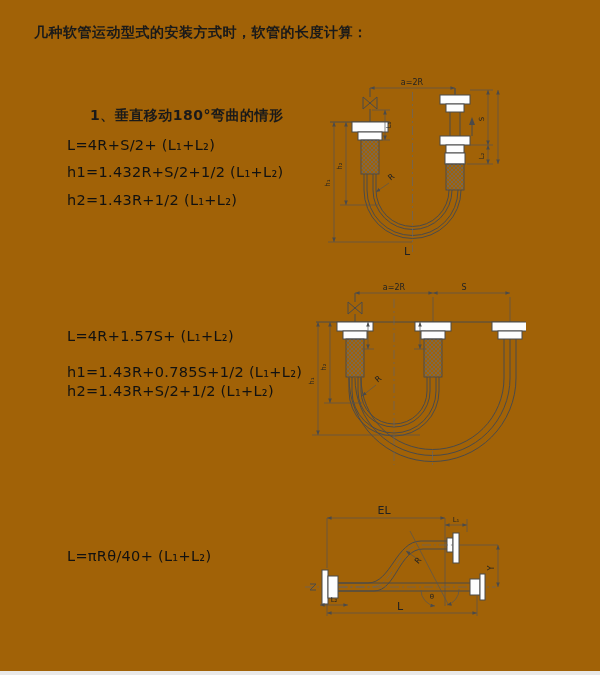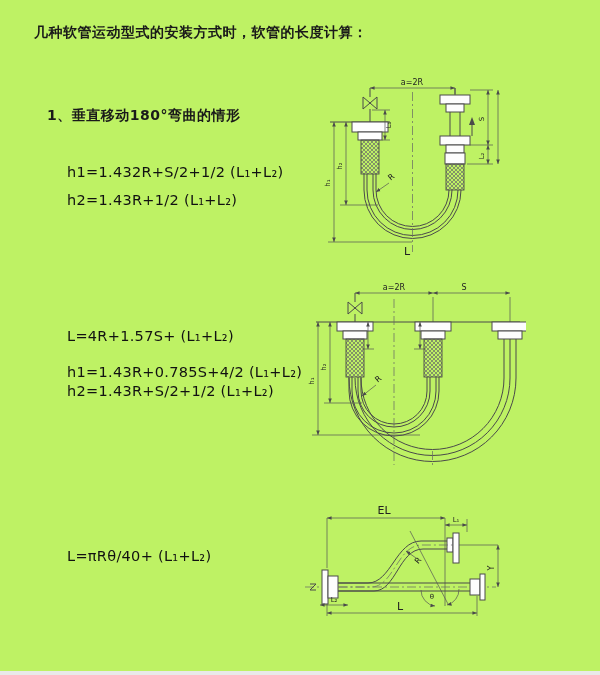--- a/index.html
+++ b/index.html
@@ -1,46 +1,47 @@
 <!DOCTYPE html>
 <html><head>
 <meta charset="utf-8">
 <style>
   html,body{margin:0;padding:0;background:#ffffff;}
   .page{
-    position:relative;width:600px;height:675px;background:#bef264;overflow:hidden;
+    position:relative;width:600px;height:675px;background:#a16207;overflow:hidden;
     font-family:"DejaVu Sans","Liberation Sans",sans-serif;color:#1a1a1a;
   }
   .doc-title{position:absolute;left:34px;top:24px;font-size:14px;font-weight:bold;letter-spacing:.5px;}
-  .sec-heading{position:absolute;font-size:14px;font-weight:bold;letter-spacing:.5px;}
+  .sec-heading{position:absolute;font-size:14px;font-weight:bold;letter-spacing:.5px;margin-left:43px;}
   .formula{position:absolute;left:67px;font-size:14.5px;letter-spacing:.3px;color:#111;}
   svg{position:absolute;}
   svg text{font-family:"DejaVu Sans","Liberation Sans",sans-serif;fill:#222;}
   .ln{stroke:#4a4a4a;stroke-width:1;fill:none;}
   .part{stroke:#4a4a4a;stroke-width:1;fill:#fdfdfd;}
   .dim{stroke:#555;stroke-width:.7;fill:none;}
   .cl{stroke:#666;stroke-width:.7;fill:none;stroke-dasharray:9 3 2 3;}
   .dlab{font-size:8px;text-anchor:middle;}
   .dlab-sm{font-size:7px;text-anchor:middle;}
   .dlab-lg{font-size:11px;text-anchor:middle;}
   .page-edge{position:absolute;left:0;bottom:0;width:600px;height:4px;background:#e9e9e9;}
 </style>
 </head>
 <body>
 
 <div class="page">
 
   <div class="doc-title">几种软管运动型式的安装方式时，软管的长度计算：</div>
 
   <div class="sec-heading" style="left:47px;top:107px">1、垂直移动180°弯曲的情形</div>
+  <div class="formula" style="top:137px">L=4R+S/2+ (L₁+L₂)</div>
   <div class="formula" style="top:164px">h1=1.432R+S/2+1/2 (L₁+L₂)</div>
   <div class="formula" style="top:192px">h2=1.43R+1/2 (L₁+L₂)</div>
 
   <div class="formula" style="top:328px">L=4R+1.57S+ (L₁+L₂)</div>
-  <div class="formula" style="top:364px">h1=1.43R+0.785S+4/2 (L₁+L₂)</div>
+  <div class="formula" style="top:364px">h1=1.43R+0.785S+1/2 (L₁+L₂)</div>
   <div class="formula" style="top:383px">h2=1.43R+S/2+1/2 (L₁+L₂)</div>
 
   <div class="formula" style="top:548px">L=πRθ/40+ (L₁+L₂)</div>
 
   <svg style="left:320px;top:78px" width="200" height="180" viewBox="0 0 200 180">
     <defs>
       <marker id="ar1" viewBox="0 0 10 10" refX="10" refY="5" markerWidth="6.5" markerHeight="6.5" orient="auto-start-reverse">
         <path d="M0,1 L10,5 L0,9 z" fill="#4a4a4a"></path>
       </marker>
       <pattern id="br1" width="4" height="4" patternUnits="userSpaceOnUse">

